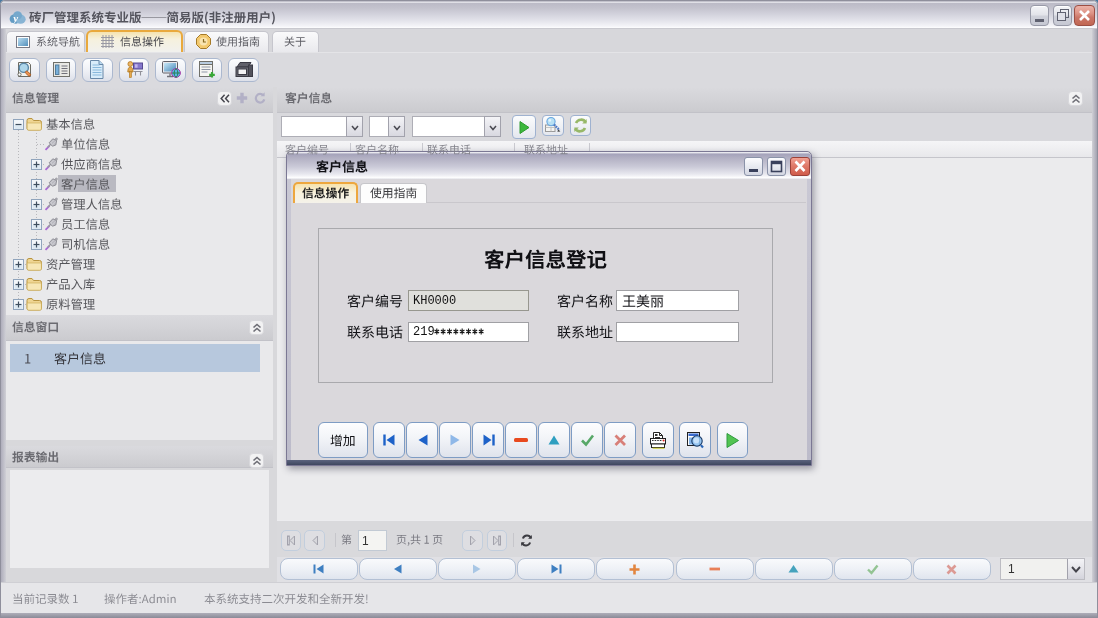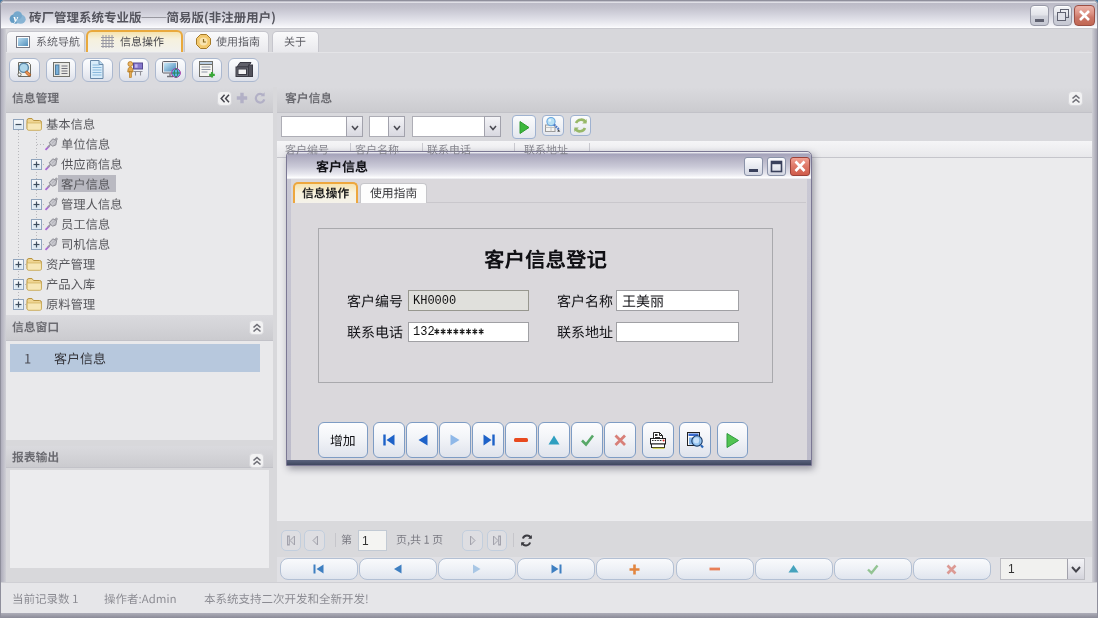--- a/index.html
+++ b/index.html
@@ -399,21 +399,21 @@
       <path d="M2.5 1.5 L11.5 11 M11.5 1.5 L2.5 11" stroke="#fff" stroke-width="2.6"></path>
     </svg>
 <div style="left:293px;top:202px;width:513px;height:1px;background:#c9c7cc"></div>
 <div style="left:293px;top:182px;width:65px;height:21px;background:linear-gradient(180deg,#f6e2ac 0%,#f8f2dd 45%,#f4f2ea 100%);border:2px solid #eda73e;border-bottom:none;border-radius:5px 5px 0 0"></div>
 <div style="left:360px;top:183px;width:67px;height:20px;background:#fdfdfd;border:1px solid #c6c6ca;border-bottom:none;border-radius:4px 4px 0 0"></div>
 <div style="left:318px;top:228px;width:455px;height:155px;border:1px solid #a9a9ad"></div>
 <div style="left:408px;top:290px;width:121px;height:21px;background:#e0e0dc;border:1px solid #97978f"></div>
 <div style="left:413px;top:294px;width:100px;height:13px;font:12px 'Liberation Mono';color:#111">KH0000</div>
 <div style="left:616px;top:290px;width:123px;height:21px;background:#fff;border:1px solid #a0a0a4"></div>
 <div style="left:408px;top:322px;width:121px;height:20px;background:#fff;border:1px solid #a0a0a4"></div>
-<div style="left:413px;top:325px;width:30px;height:13px;font:12px 'Liberation Mono';color:#111">132</div>
+<div style="left:413px;top:325px;width:30px;height:13px;font:12px 'Liberation Mono';color:#111">219</div>
 <svg class="t" style="left:434px;top:324px" width="64" height="16" viewBox="0 0 64 16">
       <g transform="scale(0.88)">
         <path d="M3.2 5 V12 M0.6 6.8 l5.2 3.4 M0.6 10.2 l5.2 -3.4" stroke="#181818" stroke-width="1.3"></path>
         <path d="M10.4 5 V12 M7.8 6.8 l5.2 3.4 M7.8 10.2 l5.2 -3.4" stroke="#181818" stroke-width="1.3"></path>
         <path d="M17.6 5 V12 M15 6.8 l5.2 3.4 M15 10.2 l5.2 -3.4" stroke="#181818" stroke-width="1.3"></path>
         <path d="M24.8 5 V12 M22.2 6.8 l5.2 3.4 M22.2 10.2 l5.2 -3.4" stroke="#181818" stroke-width="1.3"></path>
         <path d="M32 5 V12 M29.4 6.8 l5.2 3.4 M29.4 10.2 l5.2 -3.4" stroke="#181818" stroke-width="1.3"></path>
         <path d="M39.2 5 V12 M36.6 6.8 l5.2 3.4 M36.6 10.2 l5.2 -3.4" stroke="#181818" stroke-width="1.3"></path>
         <path d="M46.4 5 V12 M43.8 6.8 l5.2 3.4 M43.8 10.2 l5.2 -3.4" stroke="#181818" stroke-width="1.3"></path>
         <path d="M53.6 5 V12 M51 6.8 l5.2 3.4 M51 10.2 l5.2 -3.4" stroke="#181818" stroke-width="1.3"></path>

